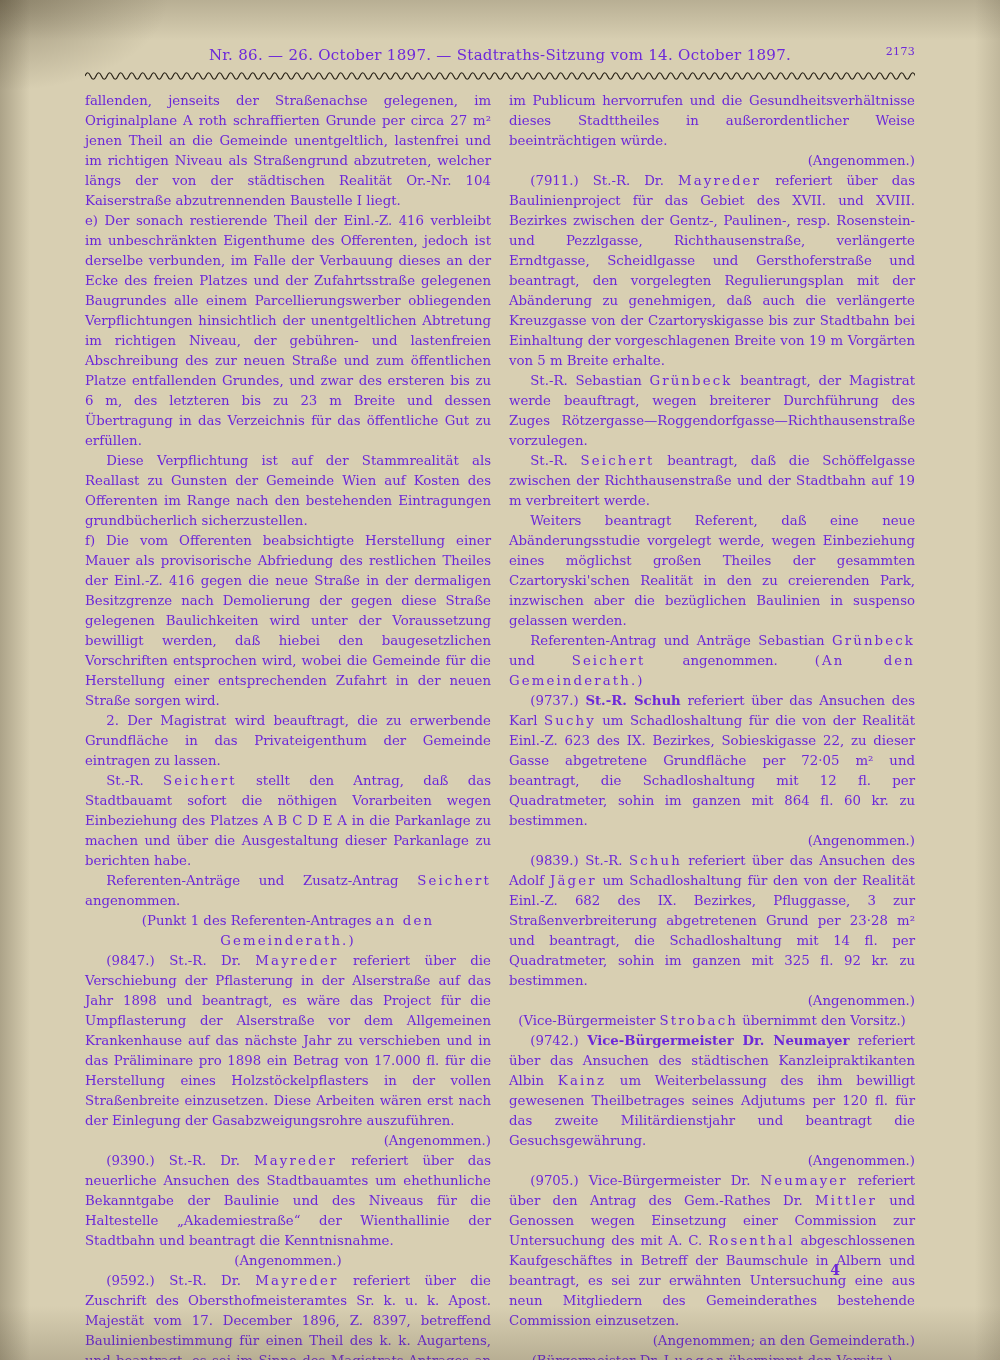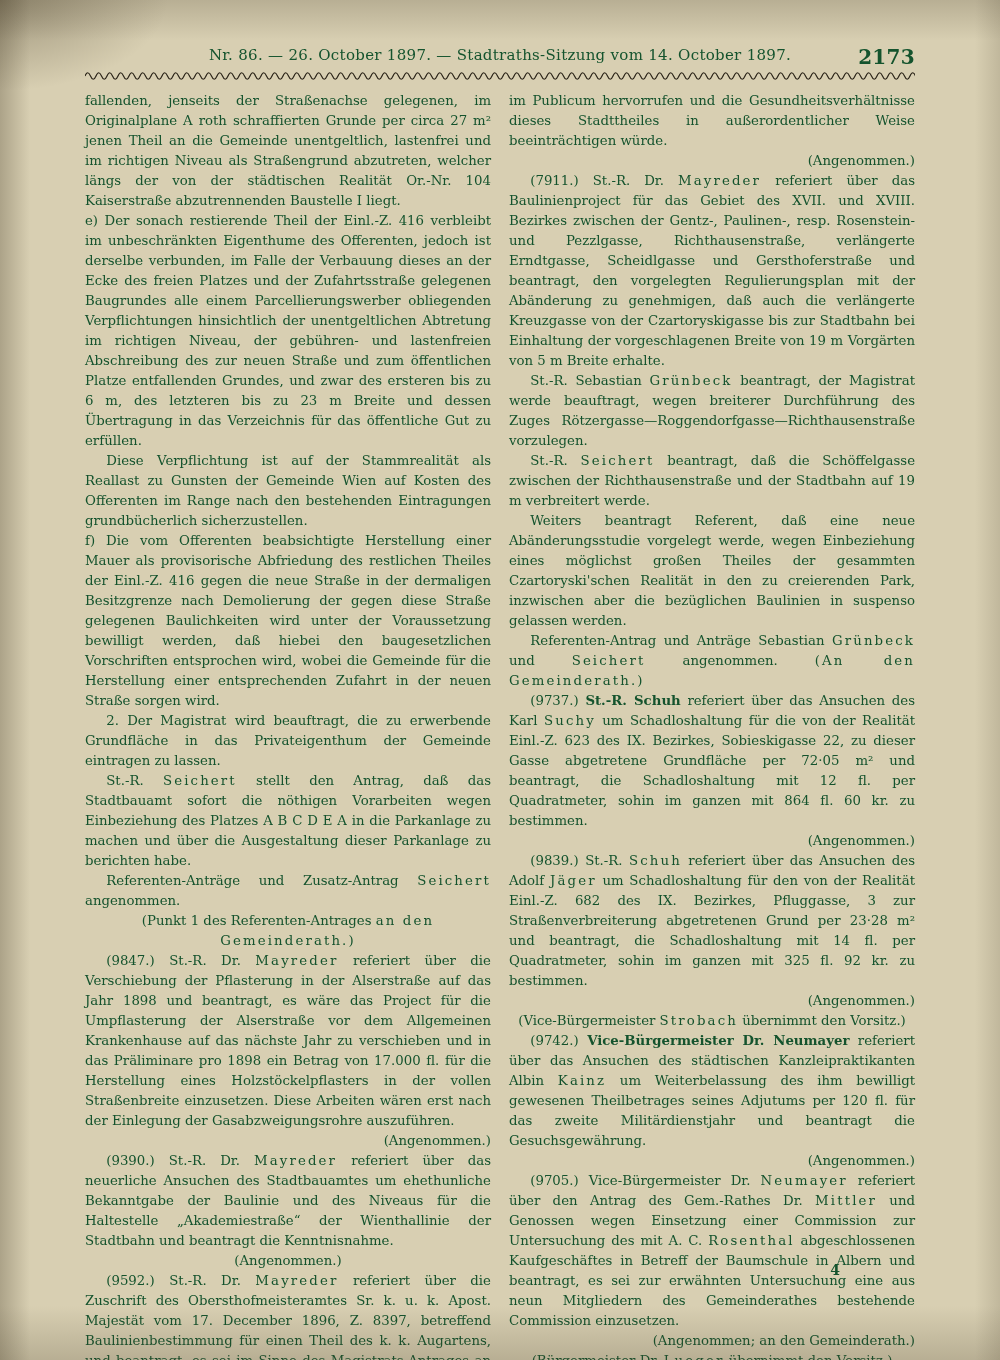--- a/index.html
+++ b/index.html
@@ -5,21 +5,21 @@
   html, body { margin: 0; padding: 0; }
   body {
     width: 1000px; height: 1360px;
     background: #c9c0a2;
     font-family: "DejaVu Serif", serif;
   }
   .page {
     position: relative;
     width: 1000px; height: 1360px;
     background: #d8cfb2;
-    color: #14532d;
+    color: #6d28d9;
     overflow: hidden;
   }
   .page::before {
     content: "";
     position: absolute; inset: 0;
     pointer-events: none;
     background:
       radial-gradient(240px 130px at 0% 0%, rgba(62,52,32,.38), rgba(62,52,32,0) 70%),
       linear-gradient(90deg,  rgba(70,60,40,.30), rgba(70,60,40,0) 3%),
       linear-gradient(270deg, rgba(70,60,40,.16), rgba(70,60,40,0) 2.5%),
@@ -29,22 +29,22 @@
   .header {
     position: relative;
     padding: 46px 85px 0 85px;
     text-align: center;
     font-size: 15px;
     letter-spacing: .02em;
   }
   .page-number {
     position: absolute;
     right: 85px; top: 45px;
-    font-weight: bold;
-    font-size: 20px;
+    font-weight: normal;
+    font-size: 11px;
     text-align: center;
   }
   .rule-wrap {
     margin: 7px 85px 10px 85px;
     height: 10px;
   }
   .rule-wrap svg { display: block; width: 830px; height: 10px; }
   .columns {
     display: flex;
     gap: 18px;

